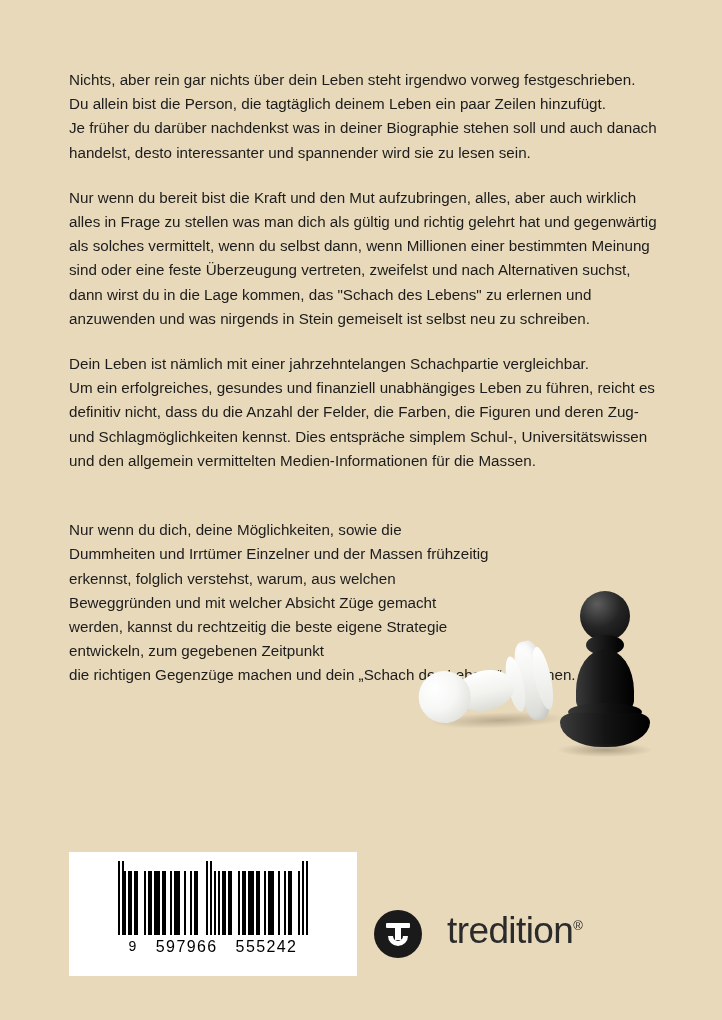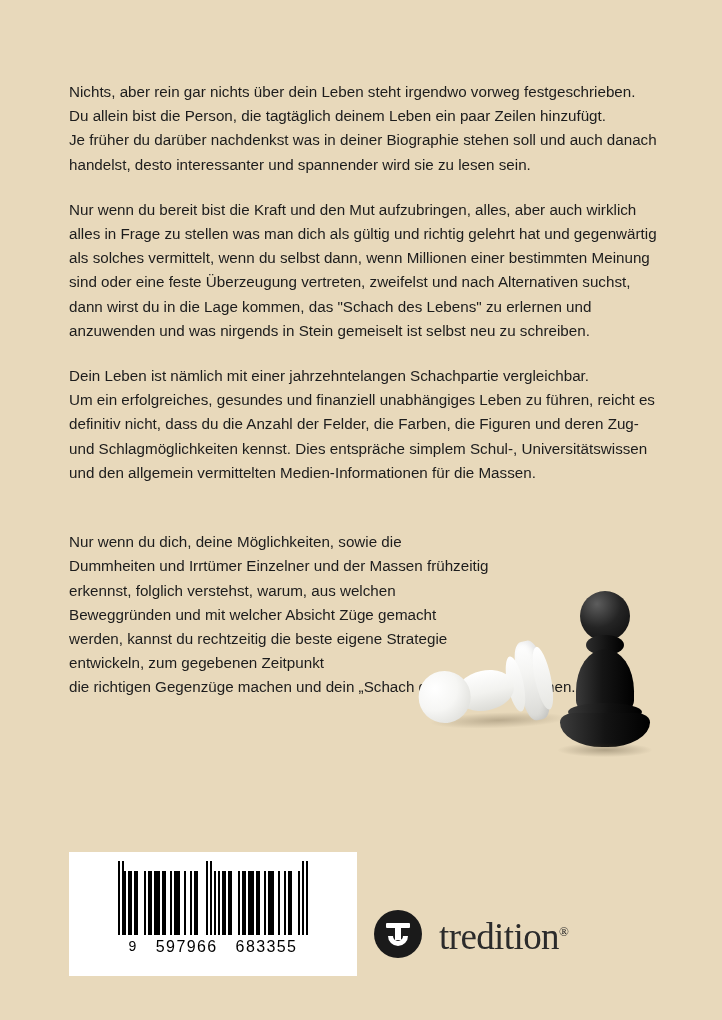--- a/index.html
+++ b/index.html
@@ -21,21 +21,21 @@
   .text-col {
     position: absolute;
     left: 69px;
     top: 68px;
     width: 588px;
     font-size: 15.2px;
     line-height: 24.2px;
     color: #1c1c1c;
   }
   .para {
-    margin: 12px 0 21px 0;
+    margin: 0 0 21px 0;
     white-space: pre-line;
   }
   .para:last-child {
     margin-bottom: 0;
   }
   .para.wrapped {
     width: 420px;
   }
   .para.wrapped .tail {
     display: block;
@@ -217,23 +217,22 @@
   .bc-digits .lead {
     font-size: 14px;
   }
 
   
   .logo {
     position: absolute;
     left: 374px;
     top: 910px;
     display: flex;
-    align-items: flex-end;
-    gap: 17px;
-    font-family: Liberation Serif, serif;
+    align-items: flex-start;
+    gap: 25px;
   }
   .logo-mark {
     width: 48px;
     height: 48px;
     border-radius: 50%;
     background: #1a1a1a;
     position: relative;
   }
   .logo-mark .glyph-top {
     position: absolute;
@@ -375,21 +374,21 @@
         <span style="width: 6px; height: 64px; background: transparent;"></span>
         <span style="width: 2px; height: 64px;"></span>
         <span style="width: 2px; height: 64px; background: transparent;"></span>
         <span style="width: 2px; height: 74px;"></span>
         <span style="width: 2px; height: 74px; background: transparent;"></span>
         <span style="width: 2px; height: 74px;"></span>
       </div>
     <div class="bc-digits">
       <span class="lead">9</span>
       <span>597966</span>
-      <span>683355</span>
+      <span>555242</span>
     </div>
   </div>
 
   <div class="logo">
     <div class="logo-mark">
       <div class="glyph-top"></div>
       <div class="glyph-stem"></div>
       <div class="glyph-bowl"></div>
     </div>
     <div class="logo-word"><span>tredition</span><span class="logo-reg">®</span></div>

